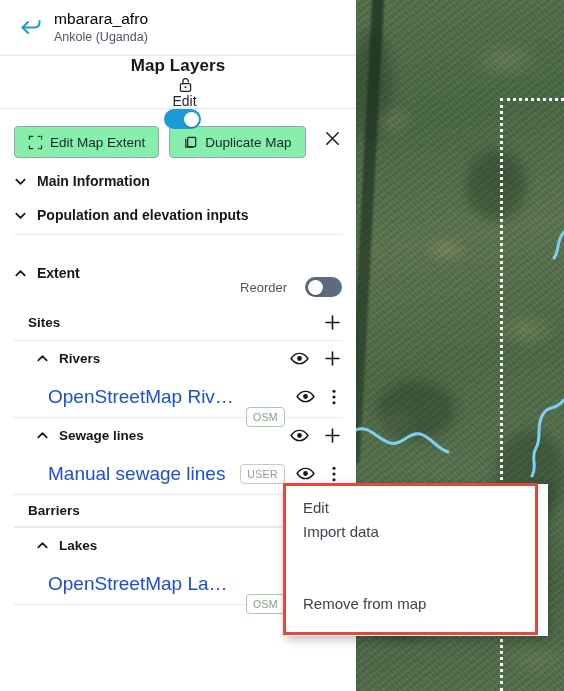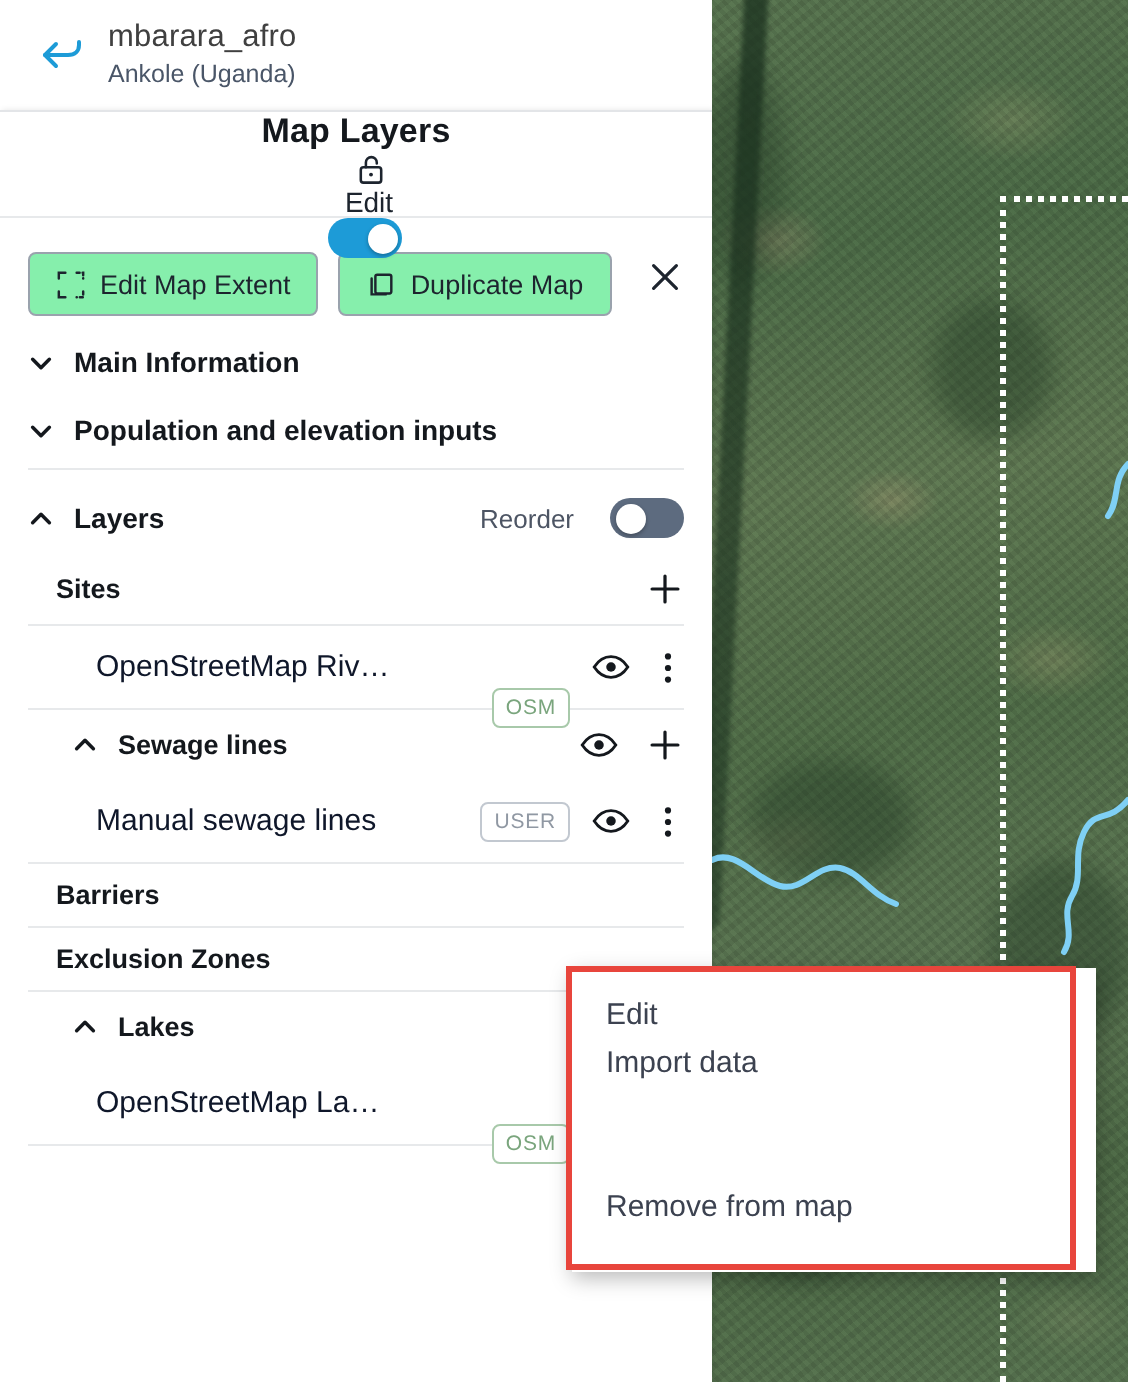--- a/index.html
+++ b/index.html
@@ -58,21 +58,21 @@
   
   .topbar {
     position: absolute; left: 0; top: 0; width: 356px; height: 55px;
     background: #ffffff; display: flex; align-items: center; padding: 0 14px;
   }
   .back-btn {
     width: 34px; height: 34px; display: flex; align-items: center; justify-content: center;
     flex: 0 0 auto; cursor: pointer;
   }
   .title-block { margin-left: 6px; line-height: 1.18; }
-  .proj-title { font-size: 15.5px; color: #404040; font-weight: 400; letter-spacing: .1px; }
+  .proj-title { font-size: 15.5px; color: #000000; font-weight: 400; letter-spacing: .1px; }
   .proj-sub { font-size: 12.5px; color: #4a5668; margin-top: 1px; }
 
   
   .panel {
     position: absolute; left: 0; top: 55px; width: 356px; height: 636px;
     background: #ffffff;
     border-top: 1px solid #e3e5e8;
     box-shadow: 1px 0 3px rgba(0,0,0,.10);
   }
   .panel-header {
@@ -104,40 +104,40 @@
     background: #86efac; display: flex; align-items: center; gap: 7px;
     padding: 0 13px; font-size: 13.5px; color: #1d242e; cursor: pointer;
   }
 
   
   .section {
     display: flex; align-items: center; gap: 10px;
     padding: 9px 14px; cursor: pointer;
   }
   .section .label { font-size: 14px; font-weight: 700; color: #14181d; }
-  .section .spacer { margin-left: auto; display: flex; align-items: center; gap: 9px; }
+  .section .spacer { margin-left: auto; display: flex; align-items: center; gap: 9px; margin-top: 28px; }
   .reorder-label { font-size: 13px; color: #4d5564; }
 
   .divider { height: 1px; background: #e7e9eb; margin: 2px 14px 0 14px; }
 
   
   .layers-wrap { padding: 0 14px; }
   .grp-row {
     display: flex; align-items: center; height: 35px; cursor: pointer; text-align: center;
   }
   .grp-row.indent1 { padding-left: 14px; }
   .grp-row.indent2 { padding-left: 22px; }
   .grp-label { font-size: 13.5px; font-weight: 700; color: #14181d; margin-left: 10px; }
   .grp-label.nocaret { margin-left: 0; }
   .grp-actions { margin-left: auto; display: flex; align-items: center; gap: 13px; }
 
   .leaf-row {
     display: flex; align-items: center; height: 41px; padding-left: 34px;
   }
-  .leaf-label { font-size: 15px; color: #0f172a; }
+  .leaf-label { font-size: 19px; color: #1d4ed8; }
   .leaf-actions { margin-left: auto; display: flex; align-items: center; gap: 10px; }
   .badge {
     font-size: 10.5px; letter-spacing: .4px; border-radius: 4px; padding: 3px 6px;
     border: 1px solid; background: #fff;
   }
   .badge.osm { color: #7aa57d; border-color: #a8c9aa; margin-top: 40px; }
   .badge.user { color: #9098a3; border-color: #c2c8d0; }
 
   .row-sep { height: 1px; background: #e7e9eb; }
   .icon-btn { cursor: pointer; display: flex; align-items: center; justify-content: center; }
@@ -246,21 +246,21 @@
       </svg>
       <span class="label">Population and elevation inputs</span>
     </div>
 
     <div class="divider"></div>
 
     <div class="section" style="padding-top:14px;padding-bottom:8px;">
       <svg width="13" height="13" viewBox="0 0 14 14">
         <path d="M2.5 9 L7 4.5 L11.5 9" stroke="#14181d" stroke-width="1.9" fill="none" stroke-linecap="round" stroke-linejoin="round"></path>
       </svg>
-      <span class="label">Layers</span>
+      <span class="label">Extent</span>
       <div class="spacer">
         <span class="reorder-label">Reorder</span>
         <div class="switch off">
           <div class="knob"></div>
         </div>
       </div>
     </div>
 
     <div class="layers-wrap">
 
@@ -269,20 +269,39 @@
         <div class="grp-actions">
           <div class="icon-btn">
             <svg width="19" height="19" viewBox="0 0 20 20">
               <path d="M10 3.2 V16.8 M3.2 10 H16.8" stroke="#14181d" stroke-width="1.7" stroke-linecap="round"></path>
             </svg>
           </div>
         </div>
       </div>
       <div class="row-sep"></div>
 
+      <div class="grp-row indent2">
+        <svg width="13" height="13" viewBox="0 0 14 14">
+          <path d="M2.5 9 L7 4.5 L11.5 9" stroke="#14181d" stroke-width="1.9" fill="none" stroke-linecap="round" stroke-linejoin="round"></path>
+        </svg>
+        <span class="grp-label">Rivers</span>
+        <div class="grp-actions">
+          <div class="icon-btn">
+            <svg width="21" height="21" viewBox="0 0 22 22" fill="none">
+              <path d="M2.2 11 C4.8 7 8 5.6 11 5.6 C14 5.6 17.2 7 19.8 11 C17.2 15 14 16.4 11 16.4 C8 16.4 4.8 15 2.2 11 Z" stroke="#14181d" stroke-width="1.5"></path>
+              <circle cx="11" cy="11" r="2.5" fill="#14181d"></circle>
+            </svg>
+          </div>
+          <div class="icon-btn">
+            <svg width="19" height="19" viewBox="0 0 20 20">
+              <path d="M10 3.2 V16.8 M3.2 10 H16.8" stroke="#14181d" stroke-width="1.7" stroke-linecap="round"></path>
+            </svg>
+          </div>
+        </div>
+      </div>
 
       <div class="leaf-row">
         <span class="leaf-label">OpenStreetMap Riv…</span>
         <div class="leaf-actions">
           <span class="badge osm">OSM</span>
           <div class="icon-btn">
             <svg width="21" height="21" viewBox="0 0 22 22" fill="none">
               <path d="M2.2 11 C4.8 7 8 5.6 11 5.6 C14 5.6 17.2 7 19.8 11 C17.2 15 14 16.4 11 16.4 C8 16.4 4.8 15 2.2 11 Z" stroke="#14181d" stroke-width="1.5"></path>
               <circle cx="11" cy="11" r="2.5" fill="#14181d"></circle>
             </svg>
@@ -337,23 +356,20 @@
           </div>
         </div>
       </div>
       <div class="row-sep"></div>
 
       <div class="grp-row indent1" style="height:31px;">
         <span class="grp-label nocaret">Barriers</span>
       </div>
       <div class="row-sep"></div>
 
-      <div class="grp-row indent1" style="height:31px;">
-        <span class="grp-label nocaret">Exclusion Zones</span>
-      </div>
       <div class="row-sep"></div>
 
       <div class="grp-row indent2">
         <svg width="13" height="13" viewBox="0 0 14 14">
           <path d="M2.5 9 L7 4.5 L11.5 9" stroke="#14181d" stroke-width="1.9" fill="none" stroke-linecap="round" stroke-linejoin="round"></path>
         </svg>
         <span class="grp-label">Lakes</span>
         <div class="grp-actions" style="padding-right:26px;">
           <div class="icon-btn">
             <svg width="21" height="21" viewBox="0 0 22 22" fill="none">

